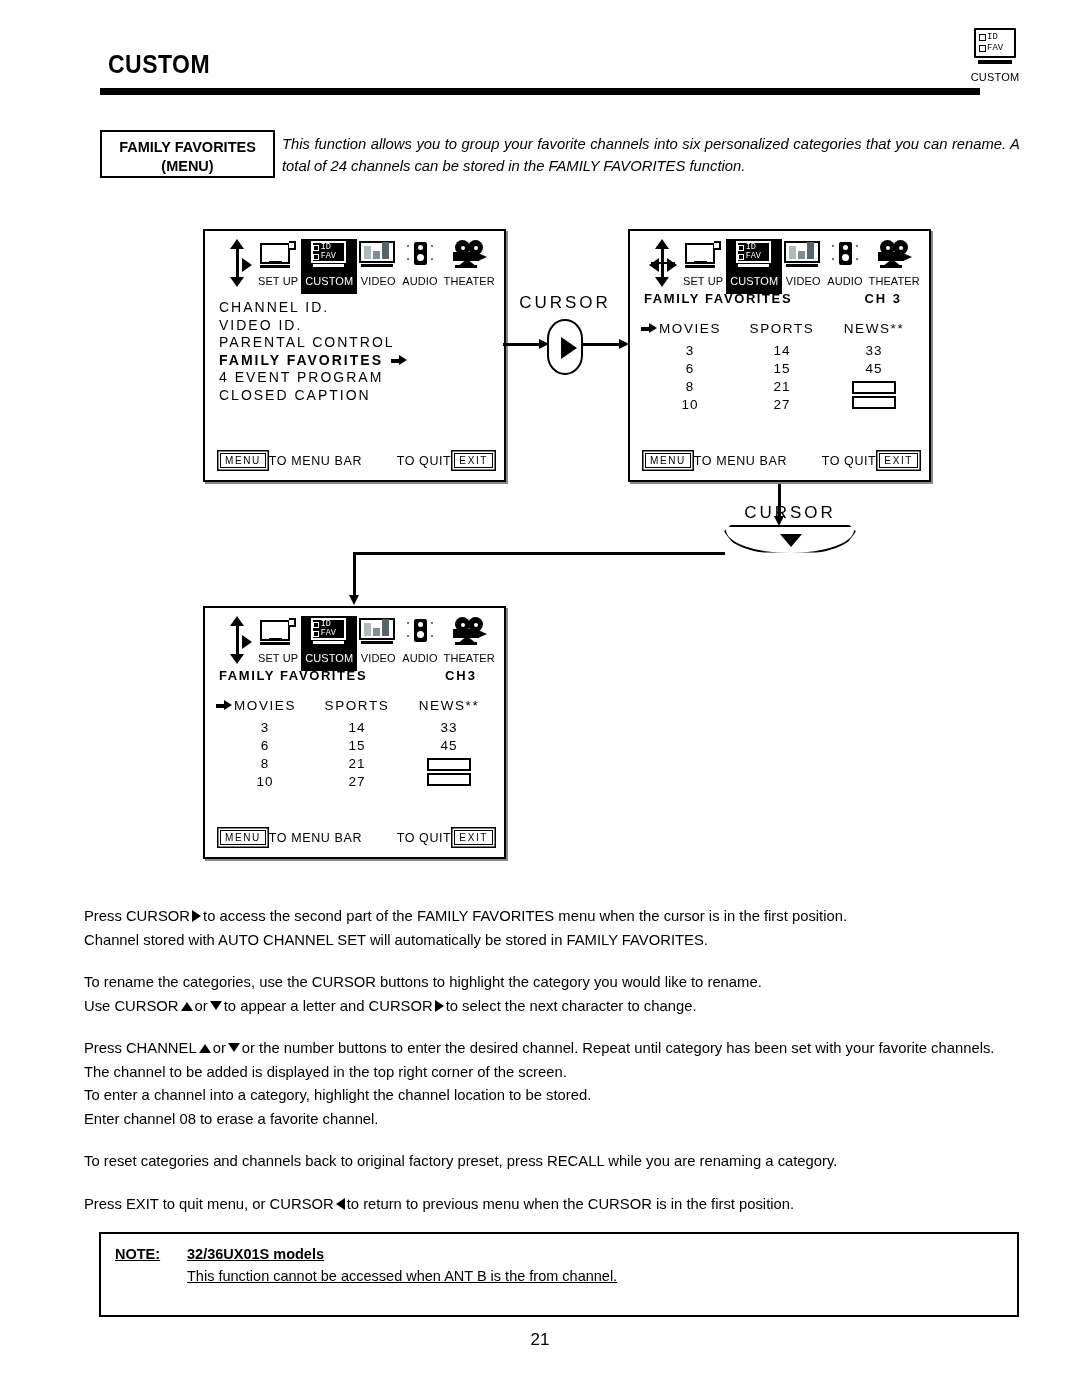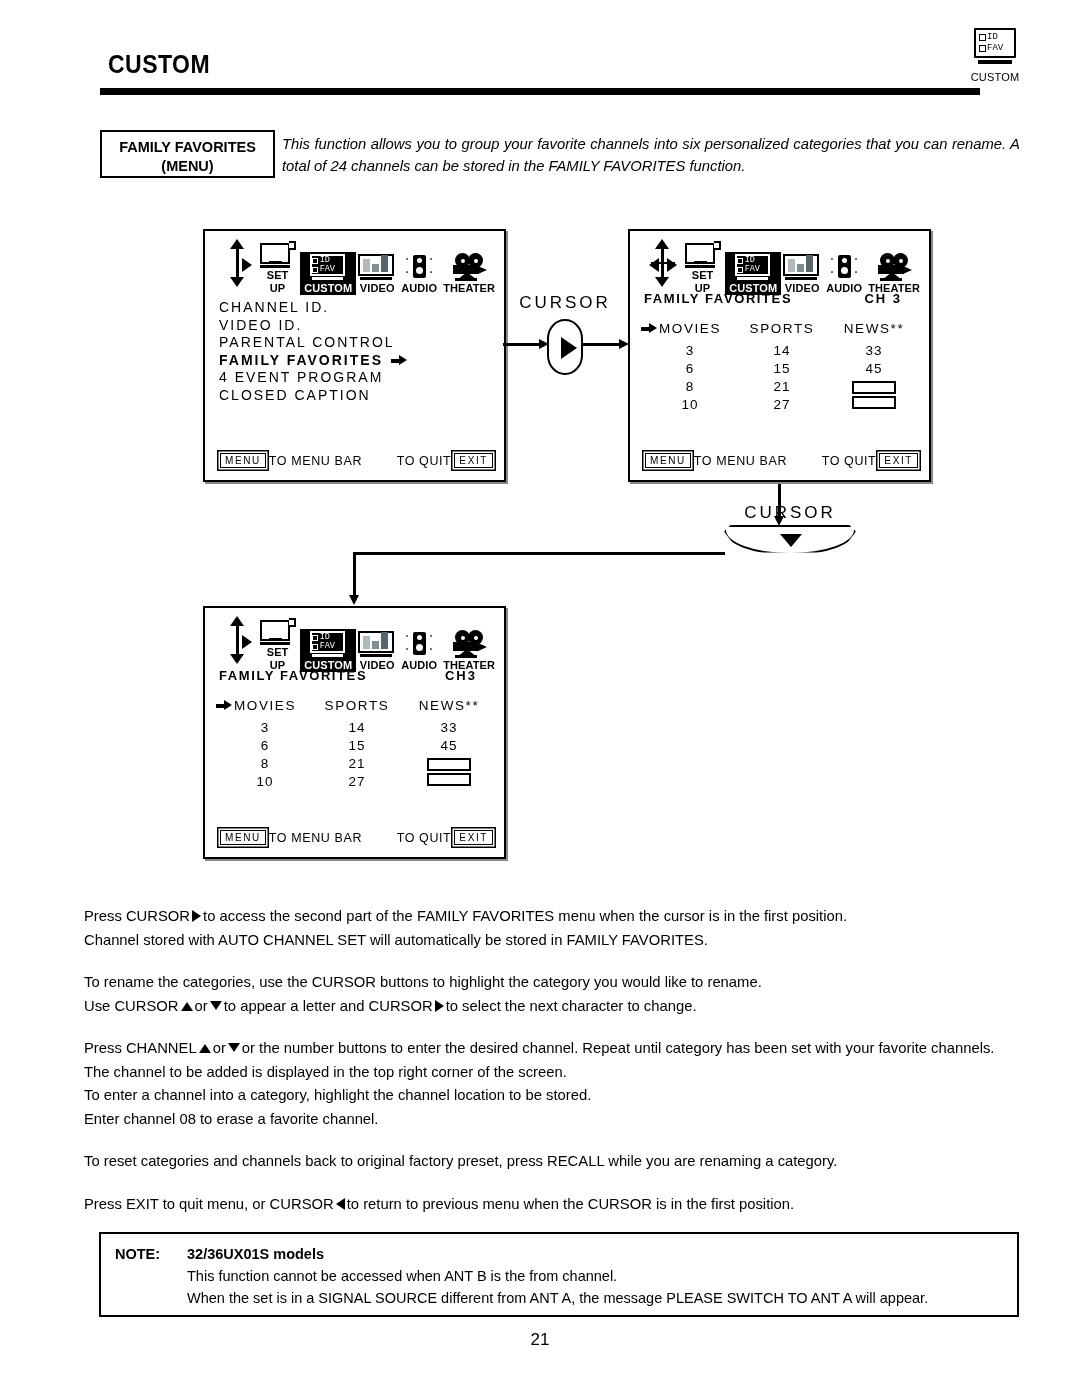--- a/index.html
+++ b/index.html
@@ -78,21 +78,21 @@
            border-left:10px solid #000; right:1px; top:19px; }
   .ac-lf { border-top:7px solid transparent; border-bottom:7px solid transparent;
            border-right:10px solid #000; left:1px; top:19px; }
   .ac-stem { position:absolute; left:13px; top:9px; width:2.5px; height:31px; background:#000; }
   .ac-stem-h { position:absolute; left:3px; top:22.5px; width:24px; height:2.5px; background:#000; }
 
   .mb-items { position:absolute; left:40px; top:0; display:flex; align-items:flex-end; gap:0px; }
   .mb-item { text-align:center; }
   .mb-item.sel { background:#000; color:#fff; padding:0 1px; }
   .mb-glyph { height:30px; display:flex; align-items:center; justify-content:center; }
-  .mb-label { font-size:11px; letter-spacing:.1px; line-height:13px; padding:0 3px;font-weight:bold; }
+  .mb-label { font-size:11px; letter-spacing:.1px; line-height:13px; padding:6px 3px; }
 
   
   .g-setup { position:relative; width:40px; height:28px; }
   .g-setup .sbody { position:absolute; left:2px; top:3px; width:30px; height:21px;
                     border:2px solid #000; background:#fff; }
   .g-setup .santenna { position:absolute; left:31px; top:1px; width:7px; height:9px;
                        border:2px solid #000; border-left:none; background:#fff;}
   .g-setup .sbase { position:absolute; left:11px; top:21px; width:13px; height:3px; background:#000; }
   .g-setup .sline { position:absolute; left:2px; top:25px; width:30px; height:2.5px; background:#000; }
 
@@ -244,21 +244,21 @@
            border-right:9px solid #000; margin:0 2px; }
   .tri-u { display:inline-block; width:0; height:0; vertical-align:0px;
            border-left:6px solid transparent; border-right:6px solid transparent;
            border-bottom:9px solid #000; margin:0 2px; }
   .tri-d { display:inline-block; width:0; height:0; vertical-align:1px;
            border-left:6px solid transparent; border-right:6px solid transparent;
            border-top:9px solid #000; margin:0 2px; }
 
   
   #note-box { position:absolute; left:99px; top:1232px; width:920px; height:85px;
-              border:2px solid #000; padding:9px 14px; }
+              border:2px solid #000; padding:9px 14px;text-decoration:underline; }
   #note-box .nrow { display:flex; font-size:14.5px; line-height:22px; }
   #note-box .nlabel { font-weight:bold; width:72px; flex:none; }
   #note-box .nmodels { font-weight:bold; }
   #note-box .nline { margin-left:72px; font-size:14.5px; line-height:22px; }
 
   
   #page-number { position:absolute; left:0; top:1330px; width:1080px;
                  text-align:center; font-size:17px; }
 </style>
 </head>
@@ -718,16 +718,15 @@
     </div>
   </div>
 </div>
 
 <div id="note-box">
   <div class="nrow">
     <div class="nlabel">NOTE:</div>
     <div class="nmodels">32/36UX01S models</div>
   </div>
   <div class="nline">This function cannot be accessed when ANT B is the from channel.</div>
-  <div class="nline">When the set is in a SIGNAL SOURCE different from ANT A, the message  PLEASE SWITCH TO ANT A  will appear.</div>
 </div>
 
 <div id="page-number">21</div>
 
 </body></html>

